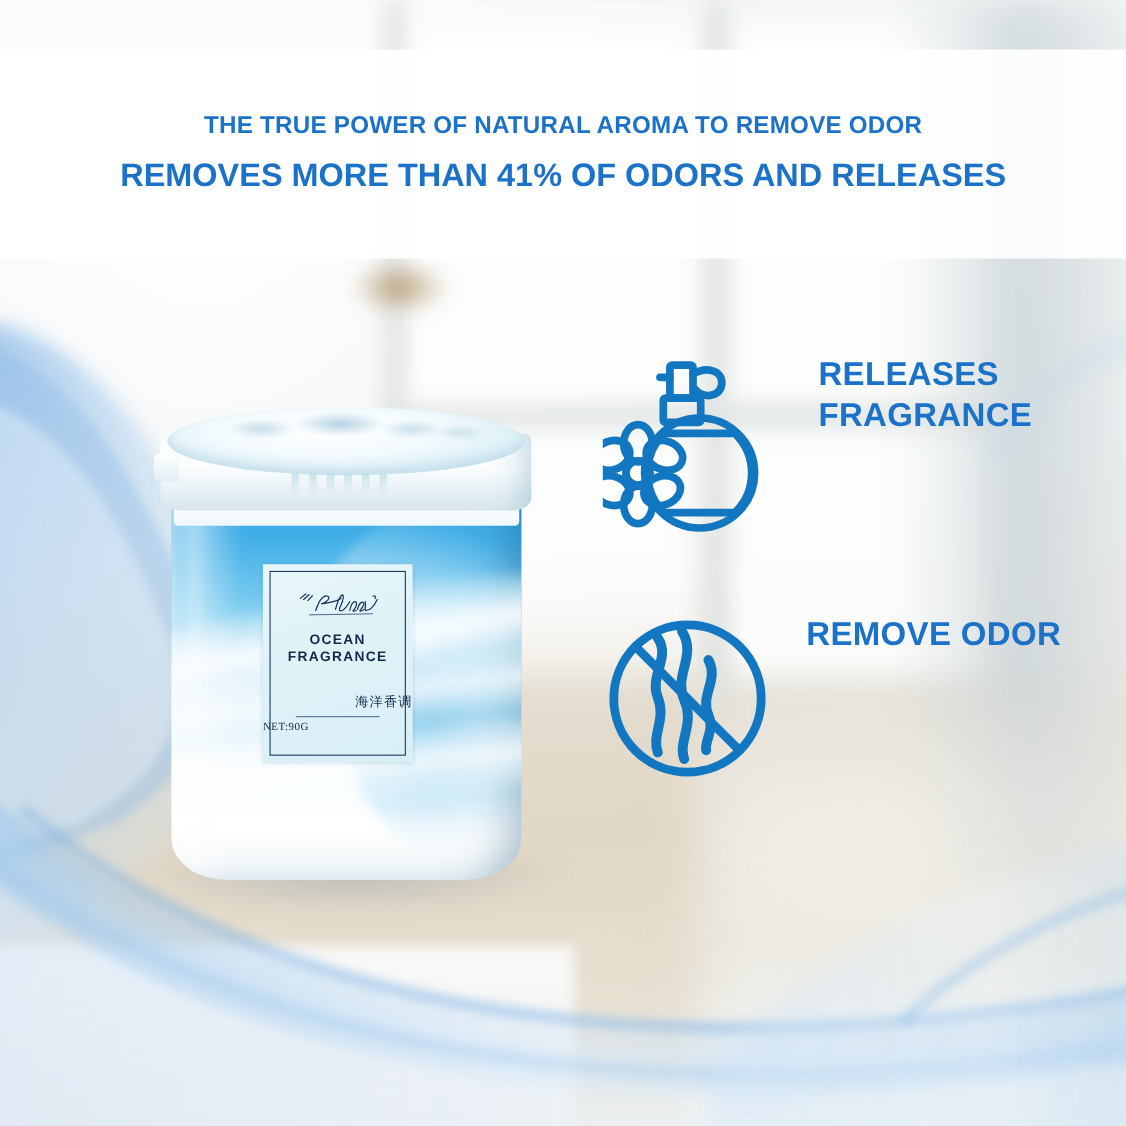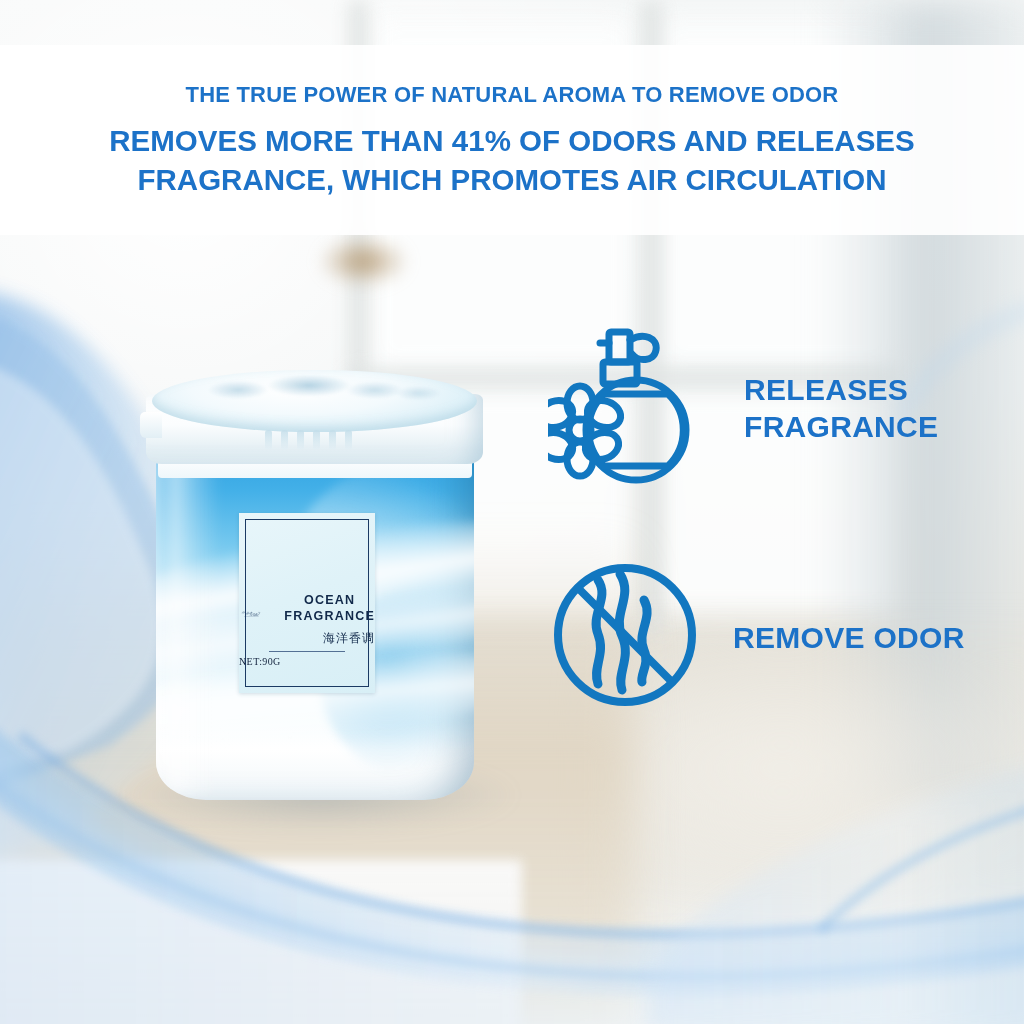--- a/index.html
+++ b/index.html
@@ -134,21 +134,21 @@
     position:absolute;left:16px;top:88px;width:314px;height:22px;
     background:linear-gradient(180deg,#ffffff,#eef7fb);
     border-radius:4px;
   }
 
   
   .label{
     position:absolute;left:97px;top:145px;width:136px;height:180px;
     background:linear-gradient(160deg,#e8f6fa 0%,#dff2f8 45%,#d8eff6 100%);
     box-shadow:0 1px 4px rgba(40,90,120,.2);
-    display:flex;align-items:center;gap:22px;
+    display:flex;flex-direction:column;align-items:center;
   }
   .label-frame{
     position:absolute;left:6px;top:6px;right:6px;bottom:6px;
     border:1.2px solid #1b3a63;
   }
   .brand-script{
     position:relative;margin-top:22px;width:92px;height:28px;
   }
   .brand-script svg{width:100%;height:100%;display:block;}
   .label-name{
@@ -182,21 +182,21 @@
     white-space:nowrap;margin-bottom:13px;
     font-family:"Liberation Sans",sans-serif;
   }
   .headline-2{
     color:#1c72c8;font-weight:bold;font-size:29.5px;line-height:39px;
     text-align:center;white-space:nowrap;
     font-family:"Liberation Sans",sans-serif;
   }
 
   
-  .feature{position:absolute;display:flex;align-items:center;}
+  .feature{position:absolute;display:flex;align-items:flex-start;}
   .feature .ficon{flex:0 0 auto;}
   .feature .flabel{
     color:#1c72c8;font-weight:bold;font-size:30px;line-height:37px;
     letter-spacing:.3px;font-family:"Liberation Sans",sans-serif;
   }
   #feature-fragrance{left:548px;top:322px;}
   #feature-fragrance .flabel{margin-left:46px;}
   #feature-odor{left:548px;top:558px;}
   #feature-odor .flabel{margin-left:30px;}
 </style>
@@ -319,21 +319,20 @@
       <div class="label-cn">海洋香调</div>
       <div class="label-rule"></div>
       <div class="label-net">NET:90G</div>
     </div>
   </div>
 
   <div class="banner">
     <div class="headline-1">THE TRUE POWER OF NATURAL AROMA TO REMOVE ODOR</div>
     <div class="headline-2">
       <div>REMOVES MORE THAN 41% OF ODORS AND RELEASES</div>
-      <div>FRAGRANCE, WHICH PROMOTES AIR CIRCULATION</div>
     </div>
   </div>
 
   <div class="feature" id="feature-fragrance">
     <div class="ficon">
       <svg width="150" height="168" viewBox="0 0 150 168">
         <g fill="none" stroke="#1277c0" stroke-width="7" stroke-linejoin="round" stroke-linecap="round">
 
           <circle cx="88" cy="108" r="50"></circle>
           <path d="M56,72 L120,72 A50,50 0 0,1 120,144 L56,144 A50,50 0 0,1 56,72 Z"></path>

